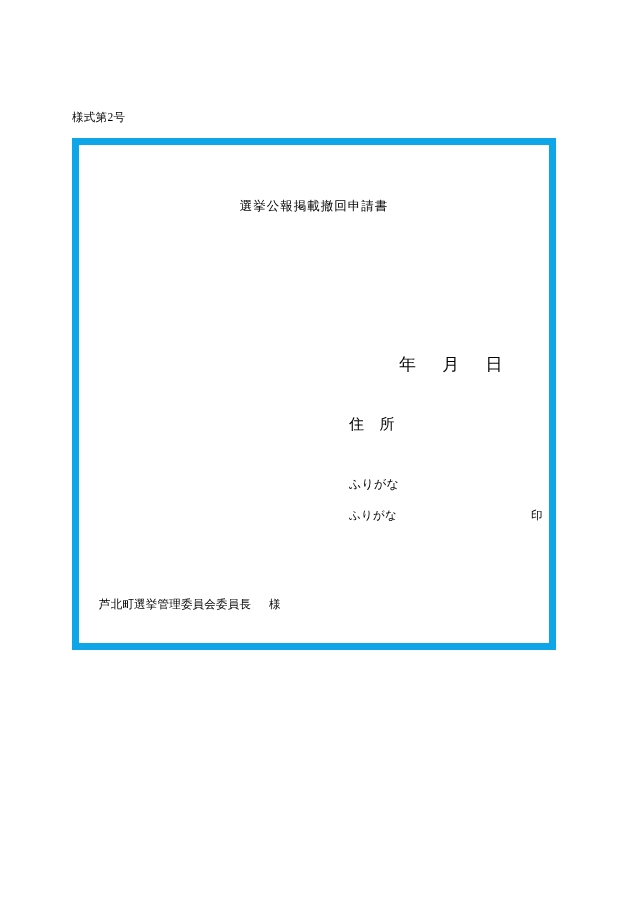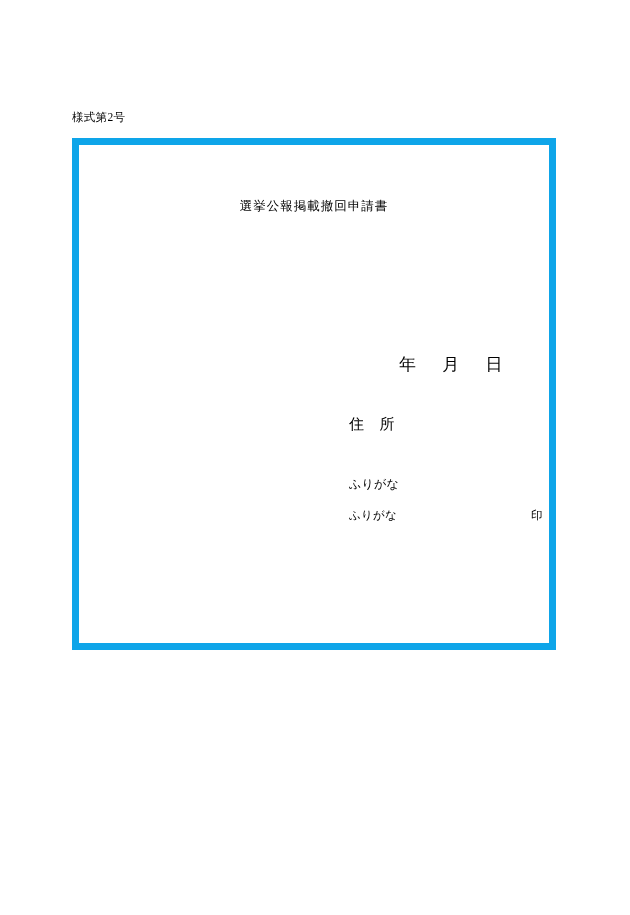--- a/index.html
+++ b/index.html
@@ -148,15 +148,18 @@
     </div>
 
     <div class="address-row">住　所</div>
 
     <div class="furigana-row">ふりがな</div>
 
     <div class="name-row">ふりがな</div>
 
     <div class="seal-mark">印</div>
 
+    <div class="addressee">
+      <span>芦北町選挙管理委員会委員長</span><span class="honorific">様</span>
+    </div>
 
   </div>
 </div>
 
 </body></html>

